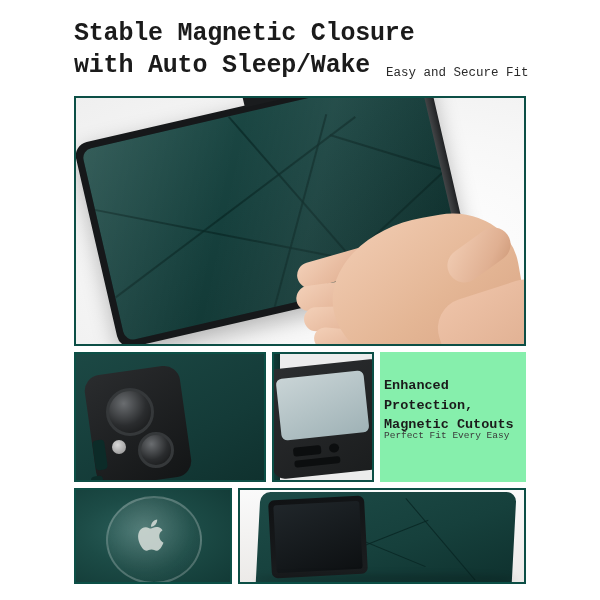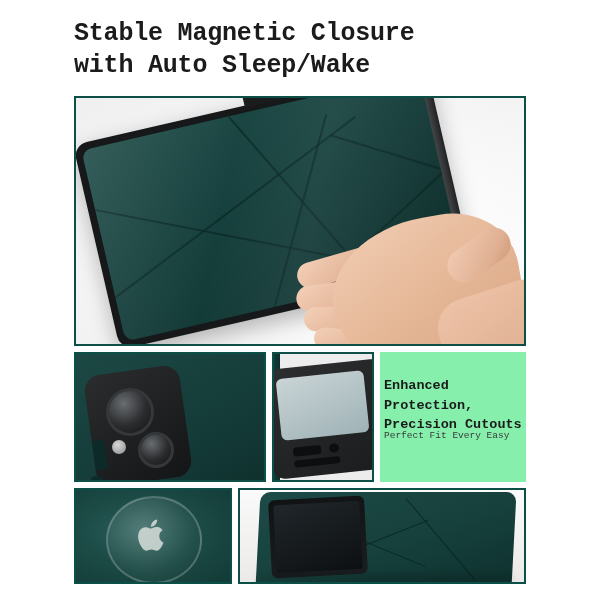--- a/index.html
+++ b/index.html
@@ -417,20 +417,21 @@
 </head>
 <body>
 
 <div class="page">
 
   <div class="header">
     <h1 class="headline">
       <span>Stable Magnetic Closure</span>
       <span class="line2">with Auto Sleep/Wake</span>
     </h1>
+    <div class="subhead">Easy and Secure Fit</div>
   </div>
 
   <div class="panel panel-hero">
     <div class="hero-bg"></div>
 
     <div class="tablet">
       <div class="tablet-shell"></div>
       <div class="tablet-edge"></div>
       <div class="magnet-tab"></div>
       <div class="tablet-back">
@@ -471,21 +472,21 @@
       <div class="cut-inner"></div>
       <div class="cut-hole hole-a"></div>
       <div class="cut-hole hole-b"></div>
       <div class="cut-hole hole-c"></div>
     </div>
   </div>
 
   <div class="panel panel-text">
     <div class="feature-title">
       <span>Enhanced Protection,</span><br>
-      <span>Precision Cutouts</span>
+      <span>Magnetic Cutouts</span>
     </div>
     <div class="feature-sub">Perfect Fit Every Easy</div>
   </div>
 
   <div class="panel panel-logo">
     <div class="logo-bg"></div>
     <div class="logo-ring"></div>
     <div class="apple">
       <svg viewBox="0 0 34 40" xmlns="http://www.w3.org/2000/svg">
         <path d="M23.6 21.1c0-4.1 3.3-6.1 3.5-6.2-1.9-2.8-4.9-3.2-6-3.2-2.6-.3-5 1.5-6.3 1.5-1.3 0-3.3-1.5-5.4-1.4-2.8.1-5.3 1.6-6.7 4.1-2.9 5-.7 12.4 2.1 16.5 1.4 2 3 4.2 5.2 4.1 2.1-.1 2.9-1.3 5.4-1.3s3.2 1.3 5.4 1.3c2.2 0 3.6-2 5-4 1.6-2.3 2.2-4.5 2.2-4.6-.1 0-4.3-1.7-4.4-6.8z" fill="#cfd8d4" opacity="0.9"></path>

